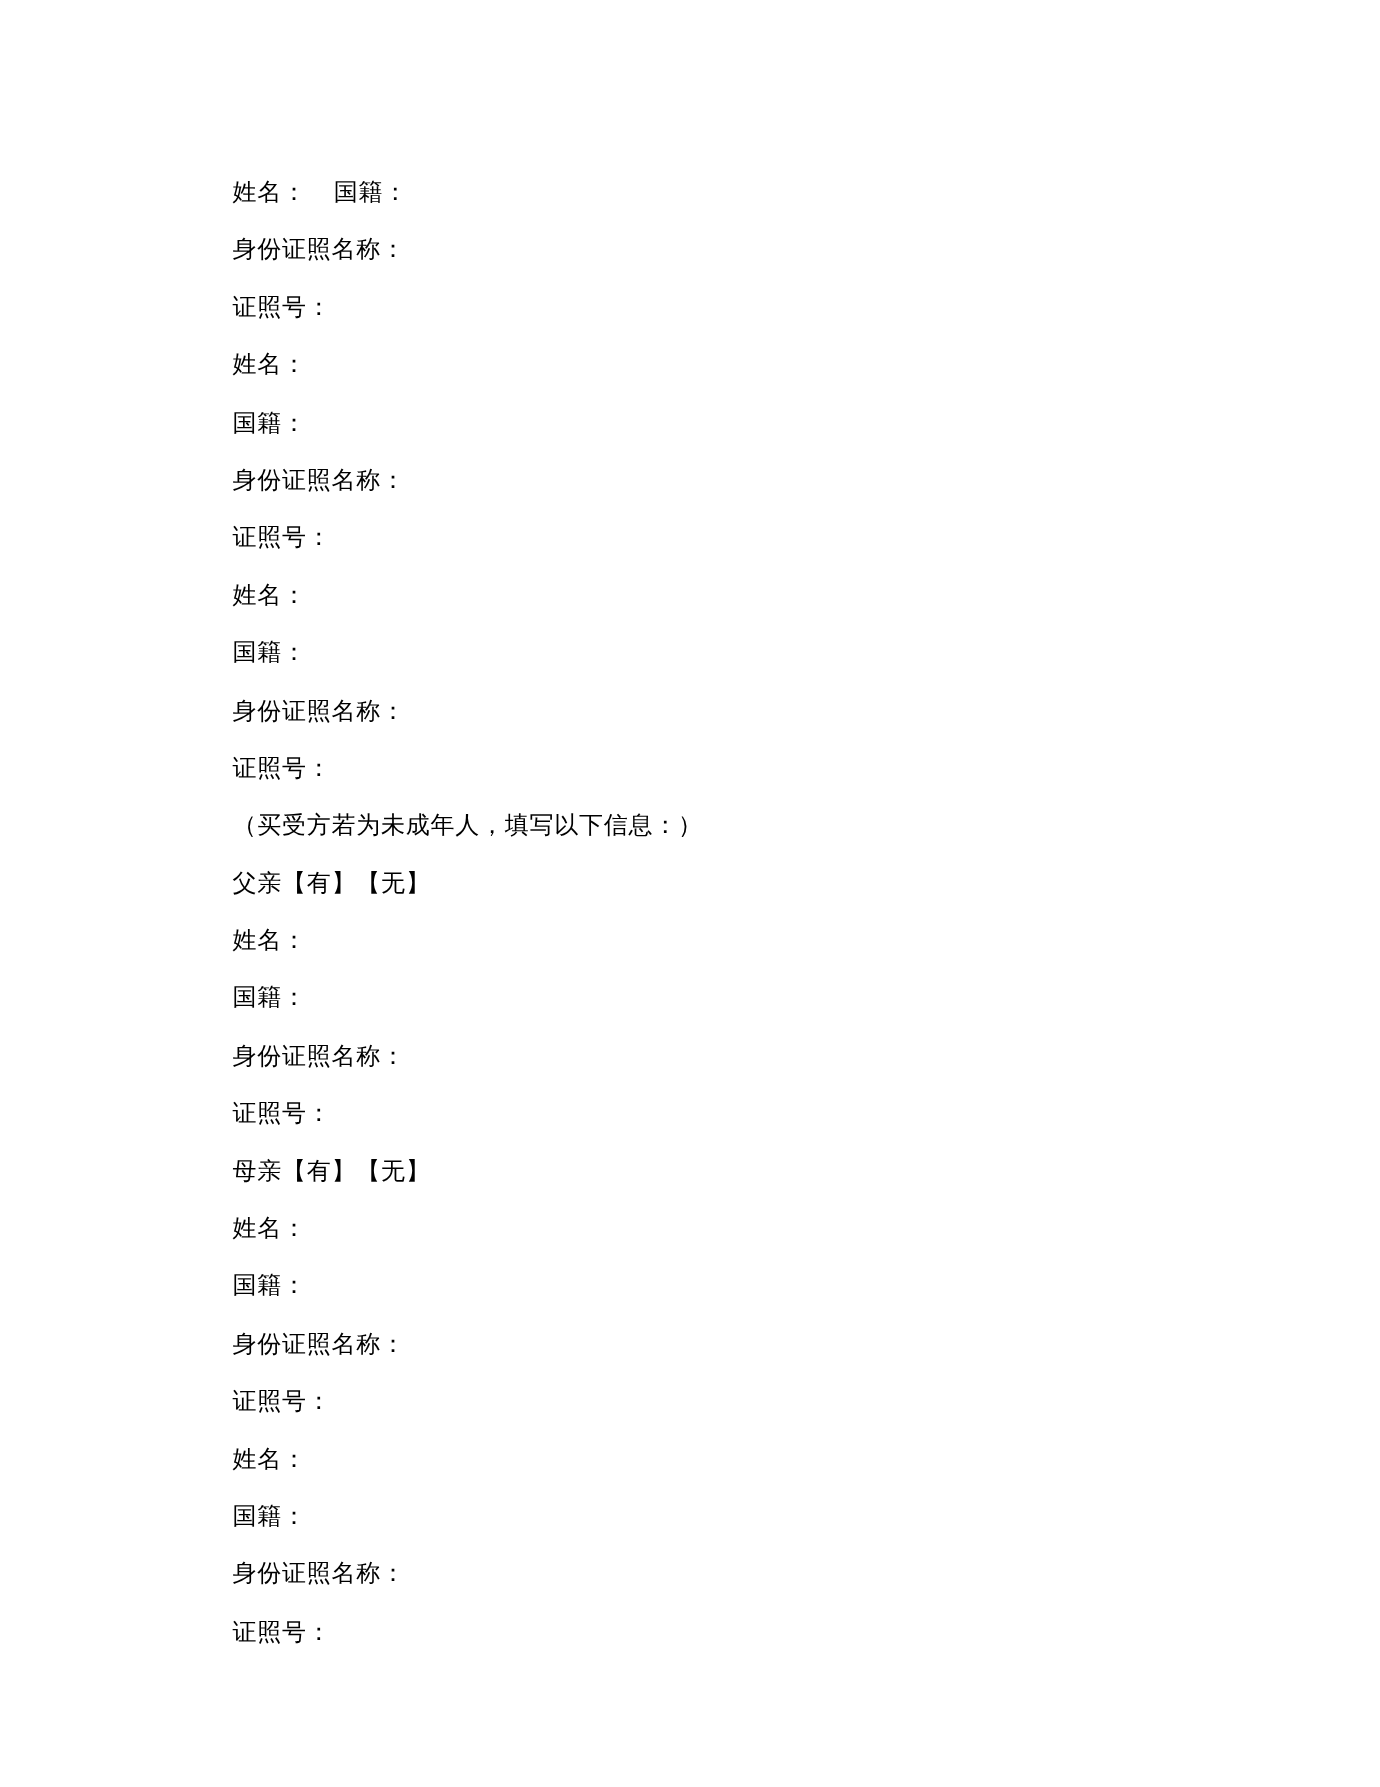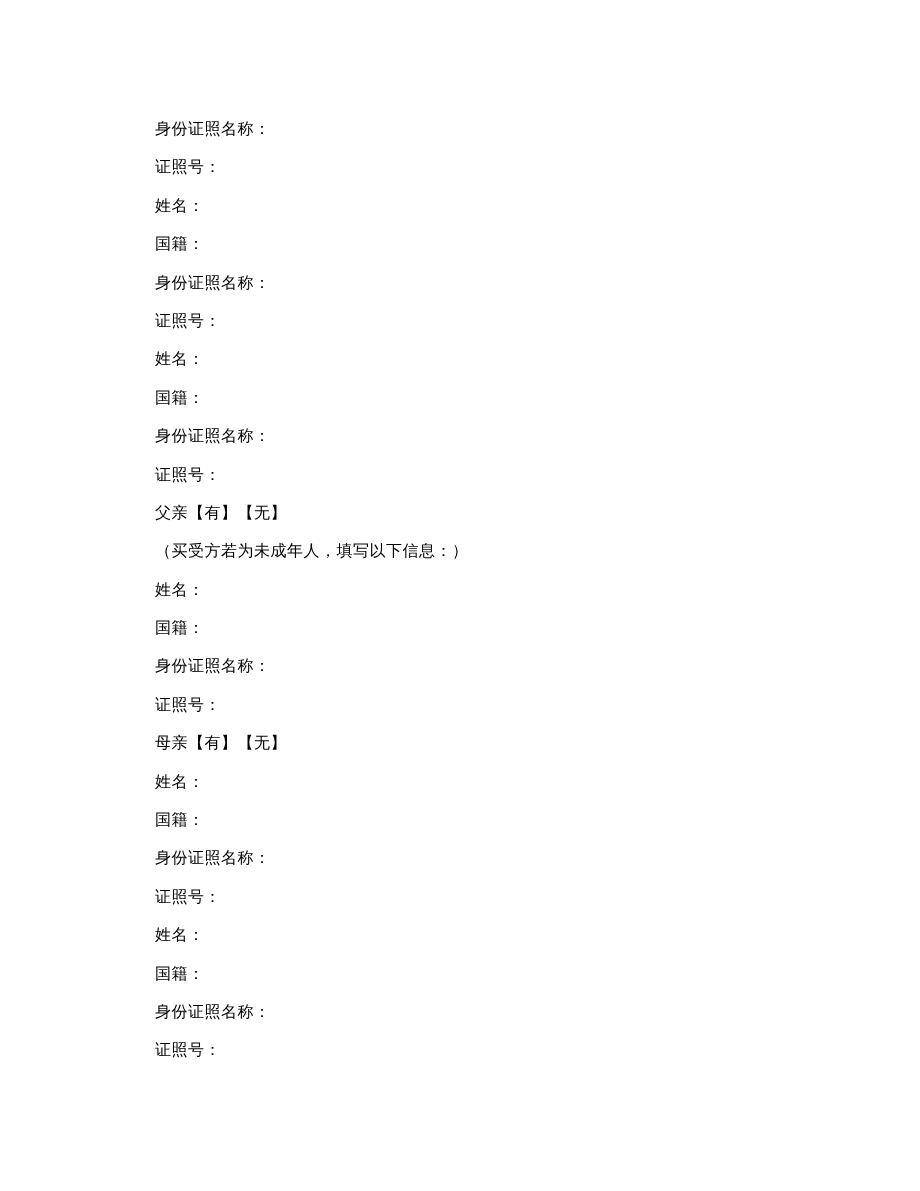--- a/index.html
+++ b/index.html
@@ -22,32 +22,33 @@
     }
     .gap {
       display: inline-block;
       width: 18px;
     }
   </style>
 </head>
 <body>
 
 <div id="content">
+    <div class="line"><span>姓名：</span><span class="gap"></span><span>国籍：</span></div>
     <div class="line"><span>身份证照名称：</span></div>
     <div class="line"><span>证照号：</span></div>
     <div class="line"><span>姓名：</span></div>
     <div class="line"><span>国籍：</span></div>
     <div class="line"><span>身份证照名称：</span></div>
     <div class="line"><span>证照号：</span></div>
     <div class="line"><span>姓名：</span></div>
     <div class="line"><span>国籍：</span></div>
     <div class="line"><span>身份证照名称：</span></div>
     <div class="line"><span>证照号：</span></div>
+    <div class="line"><span>（买受方若为未成年人，填写以下信息：）</span></div>
     <div class="line"><span>父亲【有】【无】</span></div>
-    <div class="line"><span>（买受方若为未成年人，填写以下信息：）</span></div>
     <div class="line"><span>姓名：</span></div>
     <div class="line"><span>国籍：</span></div>
     <div class="line"><span>身份证照名称：</span></div>
     <div class="line"><span>证照号：</span></div>
     <div class="line"><span>母亲【有】【无】</span></div>
     <div class="line"><span>姓名：</span></div>
     <div class="line"><span>国籍：</span></div>
     <div class="line"><span>身份证照名称：</span></div>
     <div class="line"><span>证照号：</span></div>
     <div class="line"><span>姓名：</span></div>

